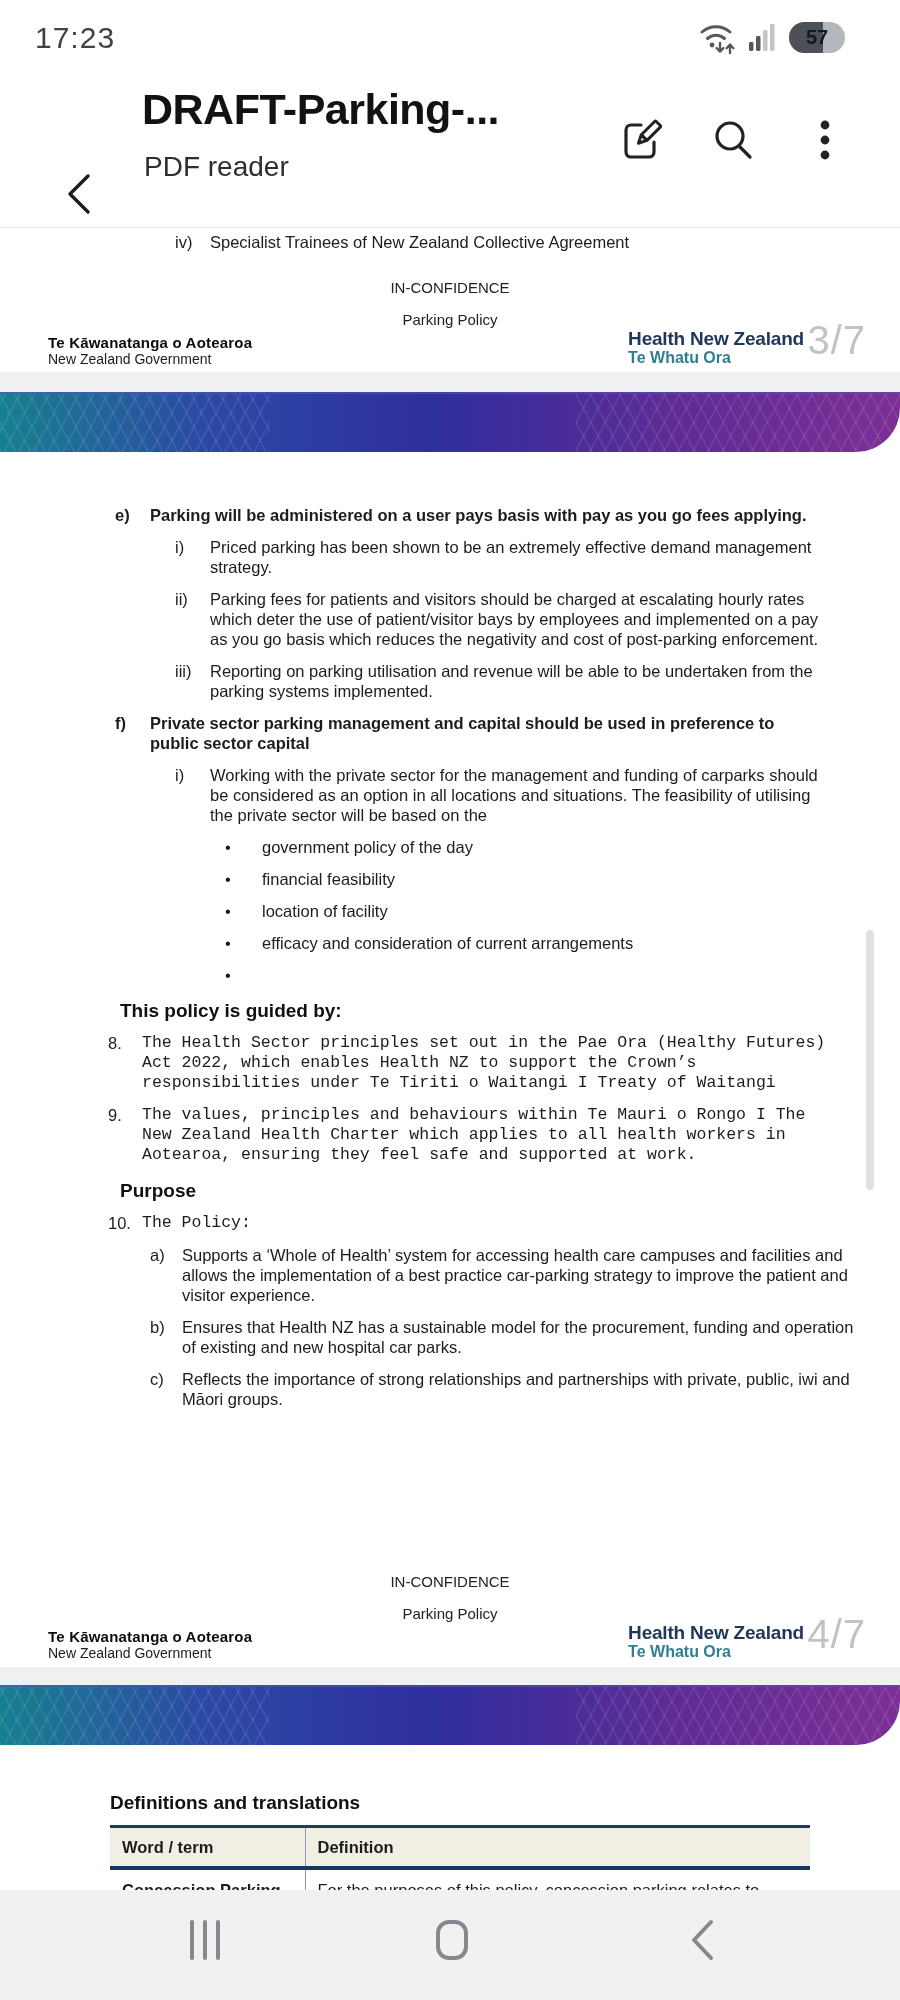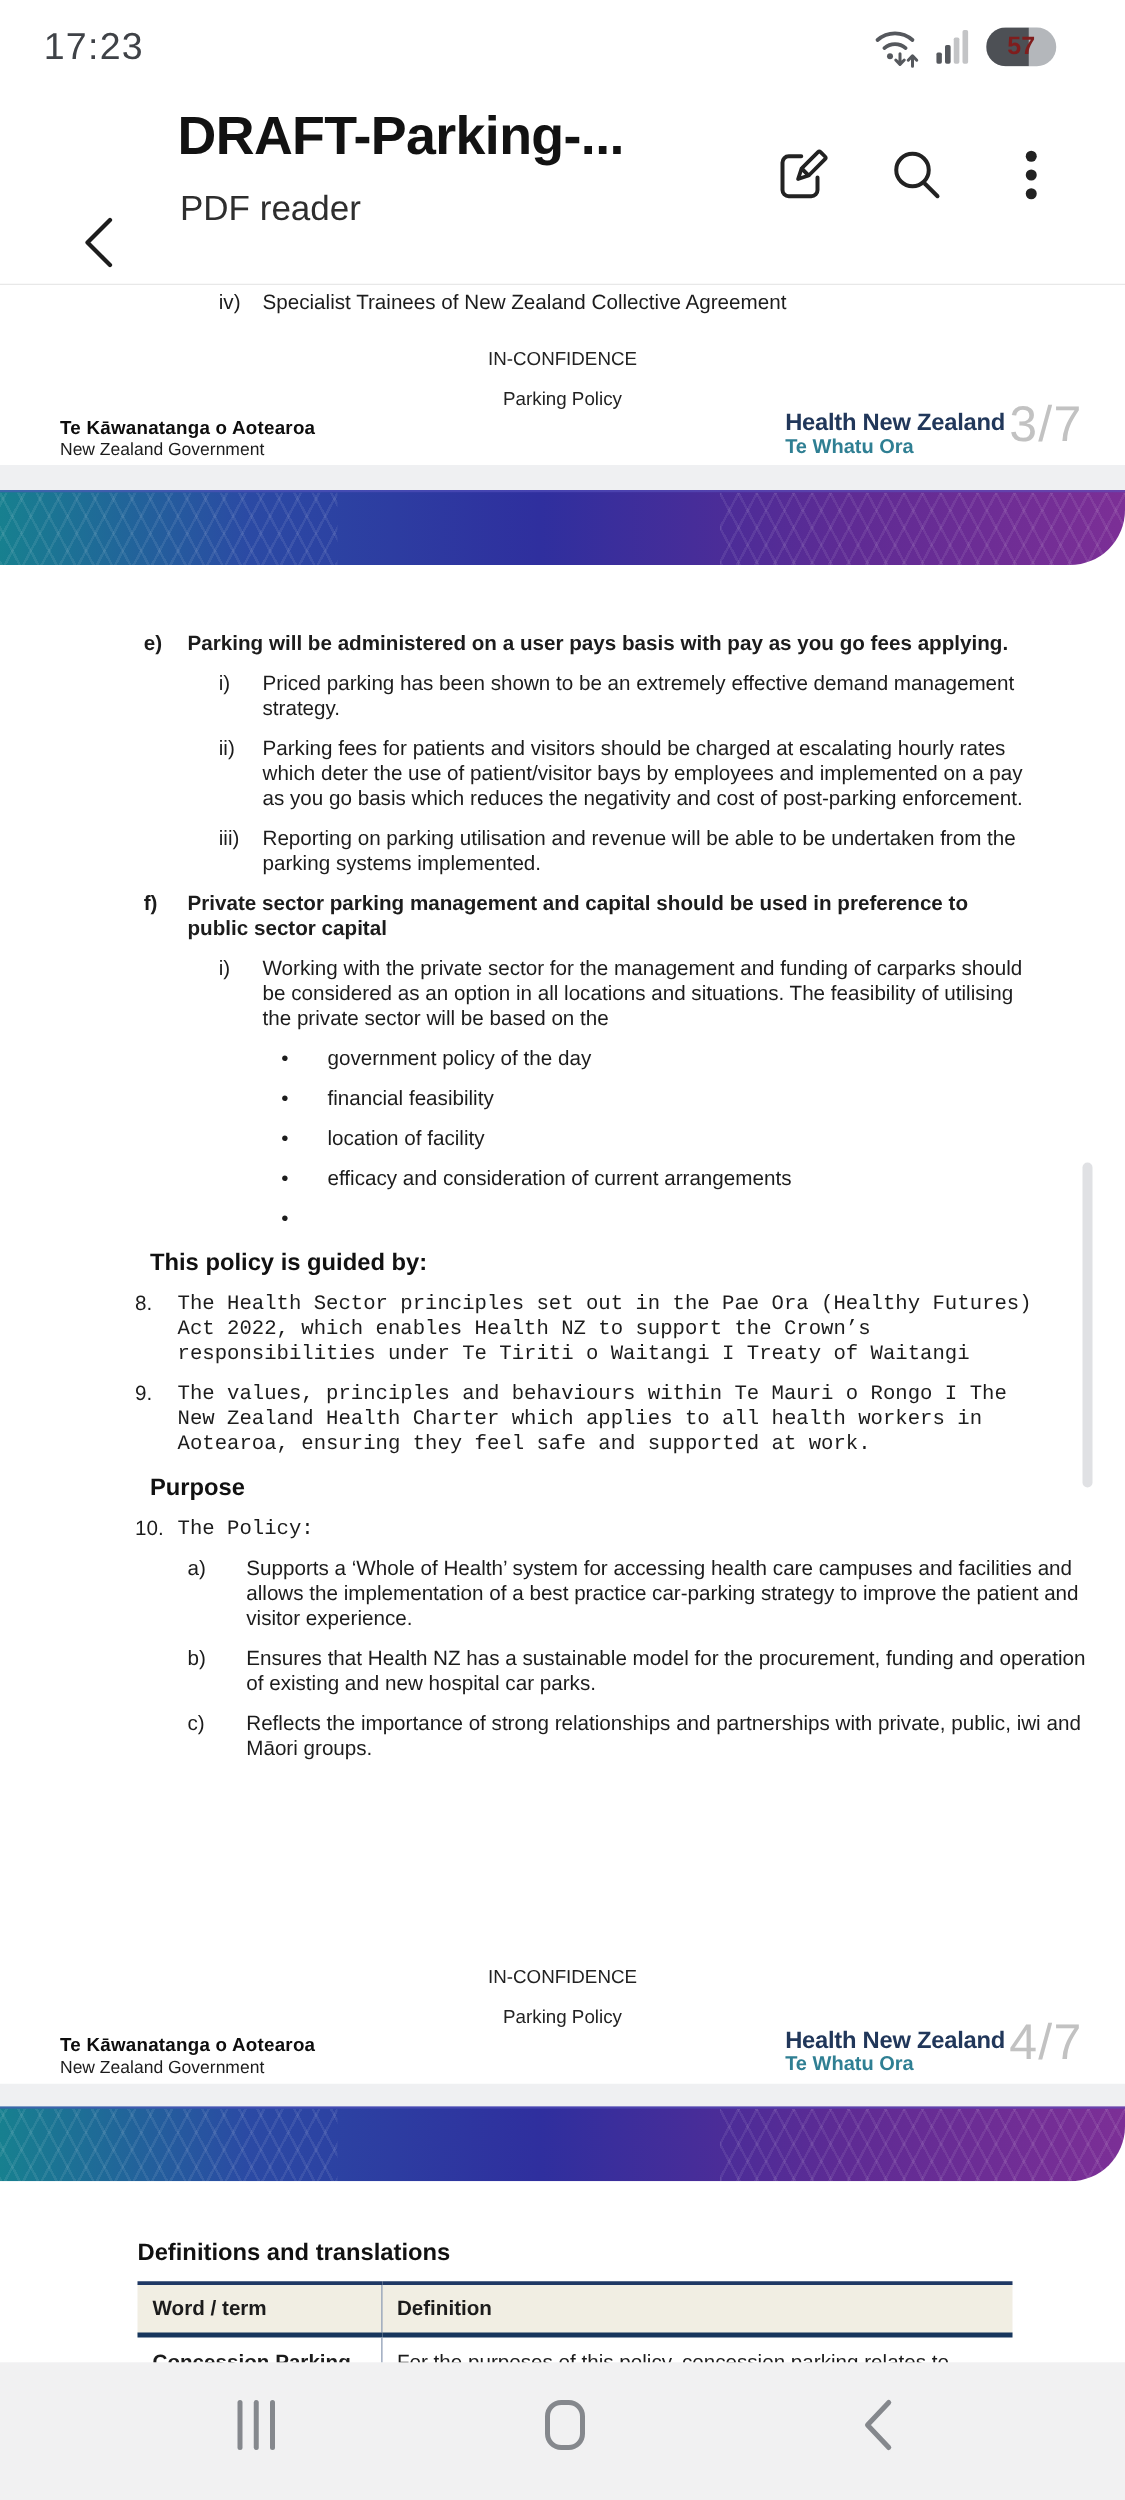--- a/index.html
+++ b/index.html
@@ -9,21 +9,21 @@
   }
   
   .status-bar{position:absolute;top:0;left:0;width:900px;height:75px;background:#fff;
     display:flex;align-items:center;justify-content:space-between;box-sizing:border-box;
     padding:0 55px 0 35px;}
   .status-time{font-size:30px;color:#3f4247;letter-spacing:1px;}
   .status-icons{display:flex;align-items:center;gap:12px;}
   .battery{position:relative;width:56px;height:31px;border-radius:16px;overflow:hidden;background:#b4b7bb;}
   .battery-fill{position:absolute;left:0;top:0;bottom:0;width:60%;background:#4d5055;}
   .battery-text{position:absolute;inset:0;display:flex;align-items:center;justify-content:center;
-    color:#7f1d1d;font-weight:bold;font-size:20px;}
+    color:#0f172a;font-weight:bold;font-size:20px;}
   
   .app-header{position:absolute;top:75px;left:0;width:900px;height:153px;background:#fff;
     border-bottom:1px solid #e8e8e8;box-sizing:border-box;}
   .hdr-back{position:absolute;left:62px;top:96px;width:34px;height:46px;cursor:pointer;}
   .hdr-title{position:absolute;left:142px;top:10px;font-size:43px;font-weight:bold;color:#121212;
     letter-spacing:-0.5px;white-space:nowrap;}
   .hdr-subtitle{position:absolute;left:144px;top:76px;font-size:28px;color:#2e2e2e;}
   .hdr-actions{position:absolute;right:52px;top:42px;display:flex;align-items:center;gap:46px;}
   .hdr-icon{width:46px;height:46px;display:flex;align-items:center;justify-content:center;cursor:pointer;}
   
@@ -48,21 +48,21 @@
   .para .marker{flex-shrink:0;}
   .lvl1{padding-left:115px;}  .lvl1 .marker{width:35px;font-weight:bold;}
   .lvl1 .txt{width:668px;font-weight:bold;}
   .lvl2{padding-left:175px;}  .lvl2 .marker{width:35px;}
   .lvl2 .txt{width:618px;}
   .blt{padding-left:225px;}   .blt .marker{width:37px;}
   .blt .txt{width:565px;}
   .num{padding-left:108px;}   .num .marker{width:34px;}
   .num .txt{width:700px;font-family:Liberation Mono, monospace;}
   .ltr{padding-left:150px;}   .ltr .marker{width:32px;}
-  .ltr .txt{width:688px;margin-left:15px;}
+  .ltr .txt{width:688px;}
   .doc-heading{padding-left:120px;font-size:19px;font-weight:bold;line-height:24px;margin:14px 0 10px 0;color:#111;}
   .first-para{margin-top:53px;}
   
   .doc-footer{position:absolute;left:0;width:100%;height:120px;}
   .footer-class{position:absolute;top:0;left:0;width:100%;text-align:center;font-size:15px;color:#222;}
   .footer-doctitle{position:absolute;top:32px;left:0;width:100%;text-align:center;font-size:15px;color:#222;}
   .govt-logo{position:absolute;left:48px;top:56px;line-height:1.15;}
   .govt-logo .l1{font-size:15px;font-weight:bold;color:#0d0d0d;letter-spacing:.2px;}
   .govt-logo .l2{font-size:14px;color:#1c1c1c;}
   .hnz-logo{position:absolute;right:96px;top:50px;line-height:1.12;text-align:left;white-space:nowrap;}

